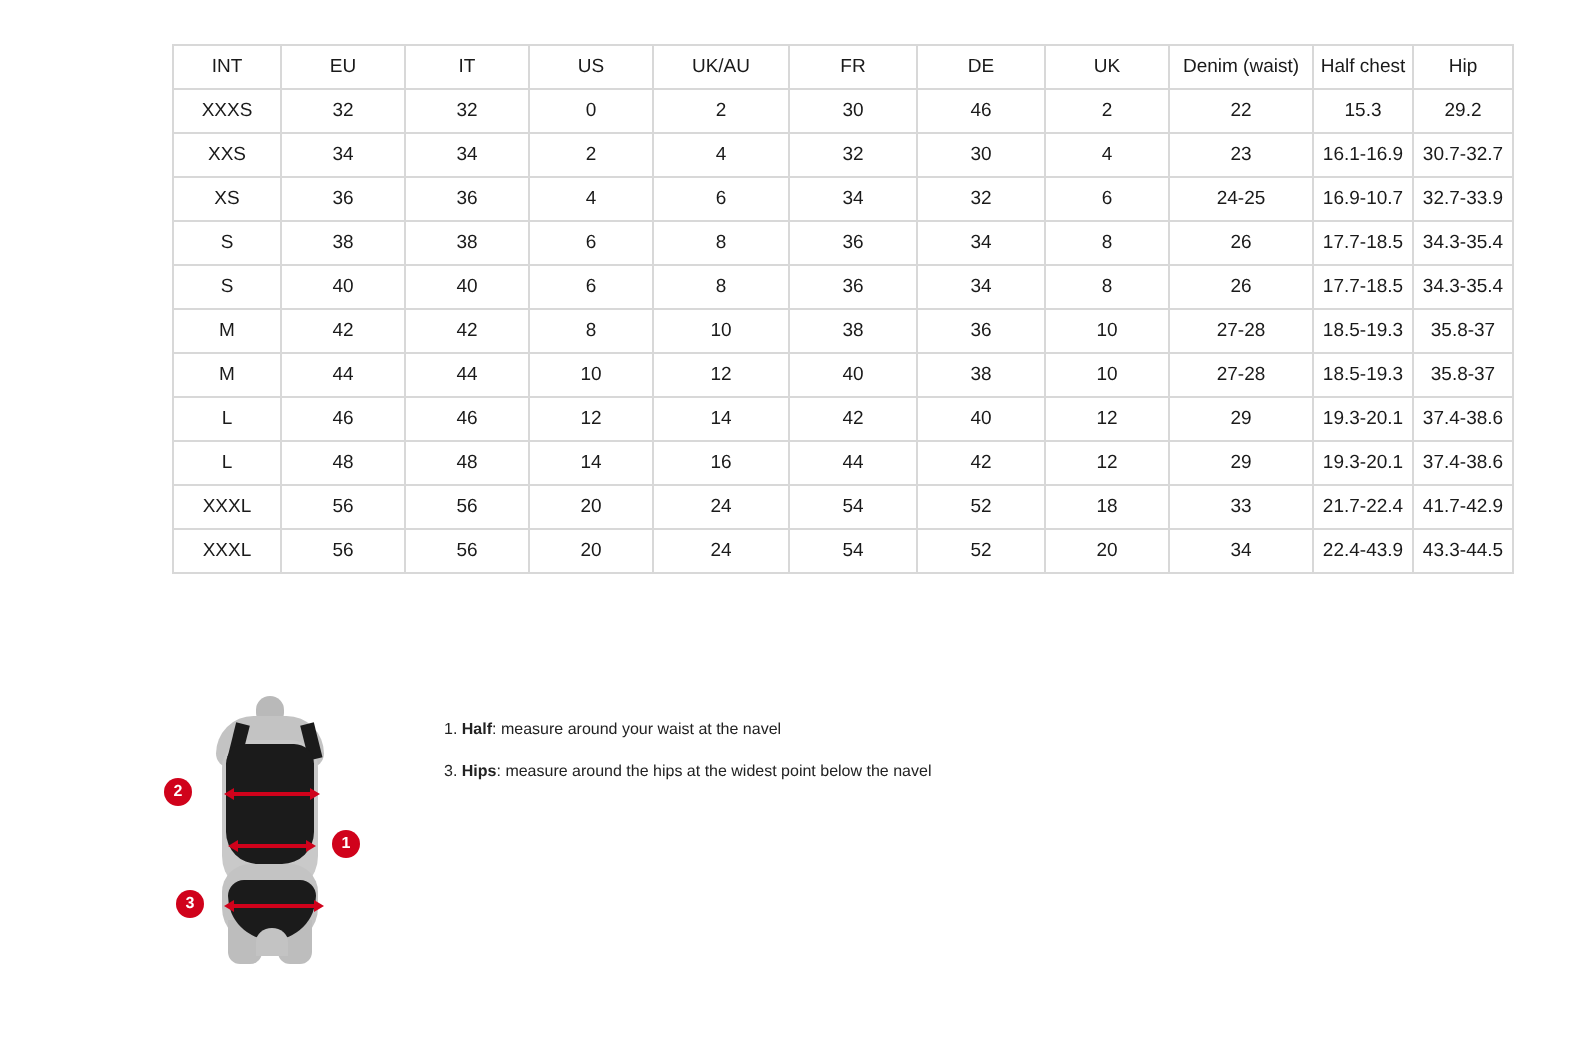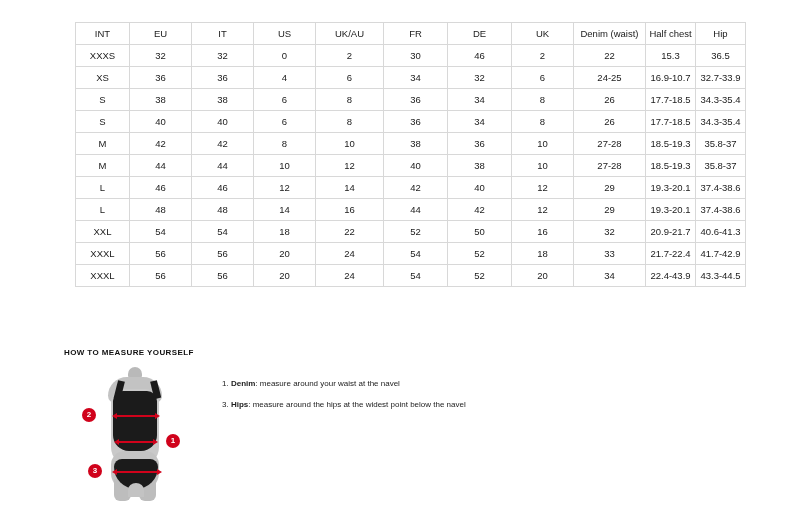--- a/index.html
+++ b/index.html
@@ -16,21 +16,21 @@
   }
   .page {
     position: relative;
     width: 798px;
     height: 519px;
   }
 
   
   .table-wrap {
     position: absolute;
-    left: 64px;
+    left: 75px;
     top: 22px;
     width: 670px;
     padding-left: 11px;
   }
   table.size-table {
     border-collapse: collapse;
     width: 670px;
     table-layout: fixed;
   }
   table.size-table th,
@@ -266,21 +266,34 @@
           <td>XXXS</td>
           <td>32</td>
           <td>32</td>
           <td>0</td>
           <td>2</td>
           <td>30</td>
           <td>46</td>
           <td>2</td>
           <td>22</td>
           <td>15.3</td>
-          <td>36.5</td>
+          <td>29.2</td>
+        </tr>
+        <tr>
+          <td>XXS</td>
+          <td>34</td>
+          <td>34</td>
+          <td>2</td>
+          <td>4</td>
+          <td>32</td>
+          <td>30</td>
+          <td>4</td>
+          <td>23</td>
+          <td>16.1-16.9</td>
+          <td>30.7-32.7</td>
         </tr>
         <tr>
           <td>XS</td>
           <td>36</td>
           <td>36</td>
           <td>4</td>
           <td>6</td>
           <td>34</td>
           <td>32</td>
           <td>6</td>
@@ -360,33 +373,20 @@
           <td>14</td>
           <td>16</td>
           <td>44</td>
           <td>42</td>
           <td>12</td>
           <td>29</td>
           <td>19.3-20.1</td>
           <td>37.4-38.6</td>
         </tr>
         <tr>
-          <td>XXL</td>
-          <td>54</td>
-          <td>54</td>
-          <td>18</td>
-          <td>22</td>
-          <td>52</td>
-          <td>50</td>
-          <td>16</td>
-          <td>32</td>
-          <td>20.9-21.7</td>
-          <td>40.6-41.3</td>
-        </tr>
-        <tr>
           <td>XXXL</td>
           <td>56</td>
           <td>56</td>
           <td>20</td>
           <td>24</td>
           <td>54</td>
           <td>52</td>
           <td>18</td>
           <td>33</td>
           <td>21.7-22.4</td>
@@ -403,21 +403,20 @@
           <td>20</td>
           <td>34</td>
           <td>22.4-43.9</td>
           <td>43.3-44.5</td>
         </tr>
       </tbody>
     </table>
   </div>
 
   <div class="measure">
-    <div class="measure-title">HOW TO MEASURE YOURSELF</div>
     <div class="measure-body">
 
       <div class="figure">
         <div class="neck"></div>
         <div class="shoulders"></div>
         <div class="body-grey"></div>
         <div class="hips-grey"></div>
         <div class="leg-l"></div>
         <div class="leg-r"></div>
         <div class="swim-strap-l"></div>
@@ -431,21 +430,21 @@
         <div class="arrow-line arrow-hips"></div>
 
         <div class="badge badge-1">1</div>
         <div class="badge badge-2">2</div>
         <div class="badge badge-3">3</div>
       </div>
 
       <div class="steps">
         <div class="step">
           <span>1.</span>
-          <b>Denim</b><span>: measure around your waist at the navel</span>
+          <b>Half</b><span>: measure around your waist at the navel</span>
         </div>
         <div class="step">
           <span>3.</span>
           <b>Hips</b><span>: measure around the hips at the widest point below the navel</span>
         </div>
       </div>
 
     </div>
   </div>
 

